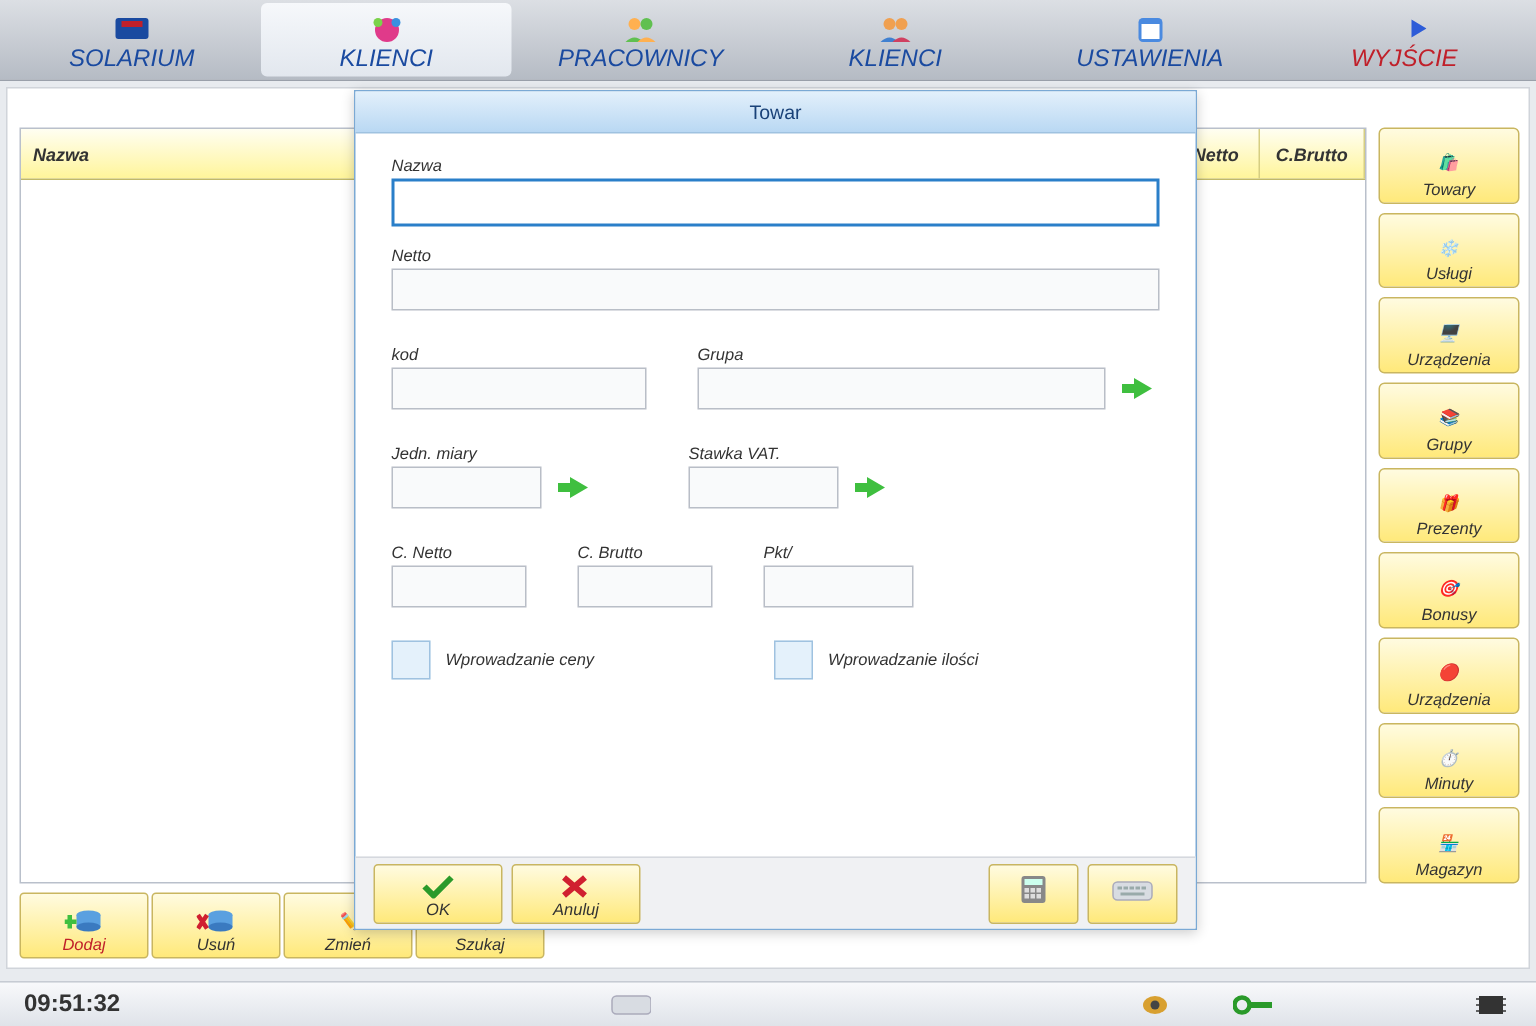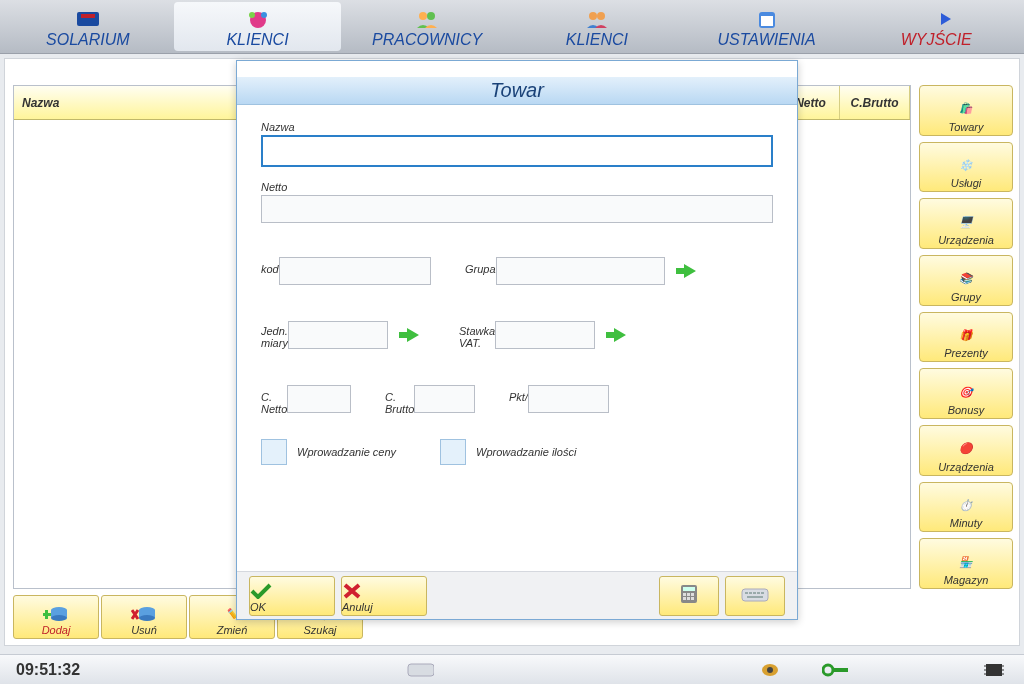--- a/index.html
+++ b/index.html
@@ -27,36 +27,36 @@
   .side-btn .ic { width:28px; height:24px; display:flex; align-items:center; justify-content:center; }
 
   
   .bottom-actions { position:absolute; left:8px; bottom:6px; display:flex; gap:2px; }
   .act-btn { width:86px; height:44px; background: linear-gradient(#fffbe0,#ffe97a); border:1px solid #c9b660; border-radius:3px; display:flex; flex-direction:column; align-items:center; justify-content:flex-end; font-size:11px; font-style:italic; color:#333; cursor:pointer; padding-bottom:2px; }
   .act-btn.red { color:#c0202a; }
   .act-btn .ic { width:26px; height:20px; display:flex; align-items:center; justify-content:center; }
 
   
   .modal { position:absolute; left:236px; top:60px; width:562px; height:560px; background:#fff; border:1px solid #7ba9d4; box-shadow:0 2px 8px rgba(0,0,0,0.2); }
-  .modal-title { height:28px; background: linear-gradient(#e3f0fb,#b9d8f3); display:flex; align-items:center; justify-content:center; font-style:italic; color:#1a4278; font-size:20px; border-bottom:1px solid #9fc2e0;margin-top:16px; }
+  .modal-title { height:28px; background: linear-gradient(#e3f0fb,#b9d8f3); display:flex; align-items:center; justify-content:center; color:#1a4278; font-size:13px; border-bottom:1px solid #9fc2e0; }
   .modal-body { padding: 10px 24px 0 24px; position:relative; }
   .field-label { font-size:11px; font-style:italic; color:#333; margin-top:6px; margin-bottom:2px; display:block; }
   .field-input { width:100%; height:28px; border:1px solid #b9bec7; background:#f9fafb; padding:2px 6px; font-size:12px; }
   .field-input.focus { border:2px solid #2a7fc9; background:#fff; height:32px; }
   .row { display:flex; gap:34px; margin-top:6px; }
-  .col { display:flex; flex-direction:row;margin-top:16px; }
+  .col { display:flex; flex-direction:column; }
   .arrow-btn { width:30px; height:26px; cursor:pointer; display:flex; align-items:center; justify-content:center; margin-left:6px; }
 
-  .check-row { display:flex; gap:44px; margin-top:22px; align-items:center; }
+  .check-row { display:flex; gap:120px; margin-top:22px; align-items:center; }
   .check { display:flex; align-items:center; gap:10px; }
   .check-box { width:26px; height:26px; border:1px solid #9fc2e0; background:#e4f1fb; cursor:pointer; }
   .check-label { font-size:11px; font-style:italic; color:#333; }
 
   .modal-footer { position:absolute; left:0; right:0; bottom:0; height:48px; background:#f0f1f3; display:flex; align-items:center; padding:4px 12px; gap:6px; border-top:1px solid #d5d8de; }
-  .foot-btn { width:86px; height:40px; background: linear-gradient(#fffbe0,#ffe97a); border:1px solid #c9b660; border-radius:3px; display:flex; flex-direction:column; align-items:flex-start; justify-content:flex-end; font-size:11px; font-style:italic; color:#333; cursor:pointer; padding-bottom:2px; }
+  .foot-btn { width:86px; height:40px; background: linear-gradient(#fffbe0,#ffe97a); border:1px solid #c9b660; border-radius:3px; display:flex; flex-direction:column; align-items:center; justify-content:flex-end; font-size:11px; font-style:italic; color:#333; cursor:pointer; padding-bottom:2px; }
   .foot-btn .ic { width:22px; height:18px; }
   .foot-spacer { flex:1; }
   .foot-icon-btn { width:60px; height:40px; background: linear-gradient(#fffbe0,#ffe97a); border:1px solid #c9b660; border-radius:3px; display:flex; align-items:center; justify-content:center; cursor:pointer; }
 
   
   .statusbar { position:absolute; left:0; right:0; bottom:0; height:30px; background: linear-gradient(#f8f9fb,#dfe3e9); border-top:1px solid #c6cbd3; display:flex; align-items:center; padding:0 16px; font-size:16px; font-family: 'Courier New', monospace; font-weight:bold; color:#333; gap: 35px; }
   .statusbar .spacer { flex:1; }
   .status-icon { width:28px; height:20px; display:flex; align-items:center; justify-content:center; }
 </style>
 </head>

